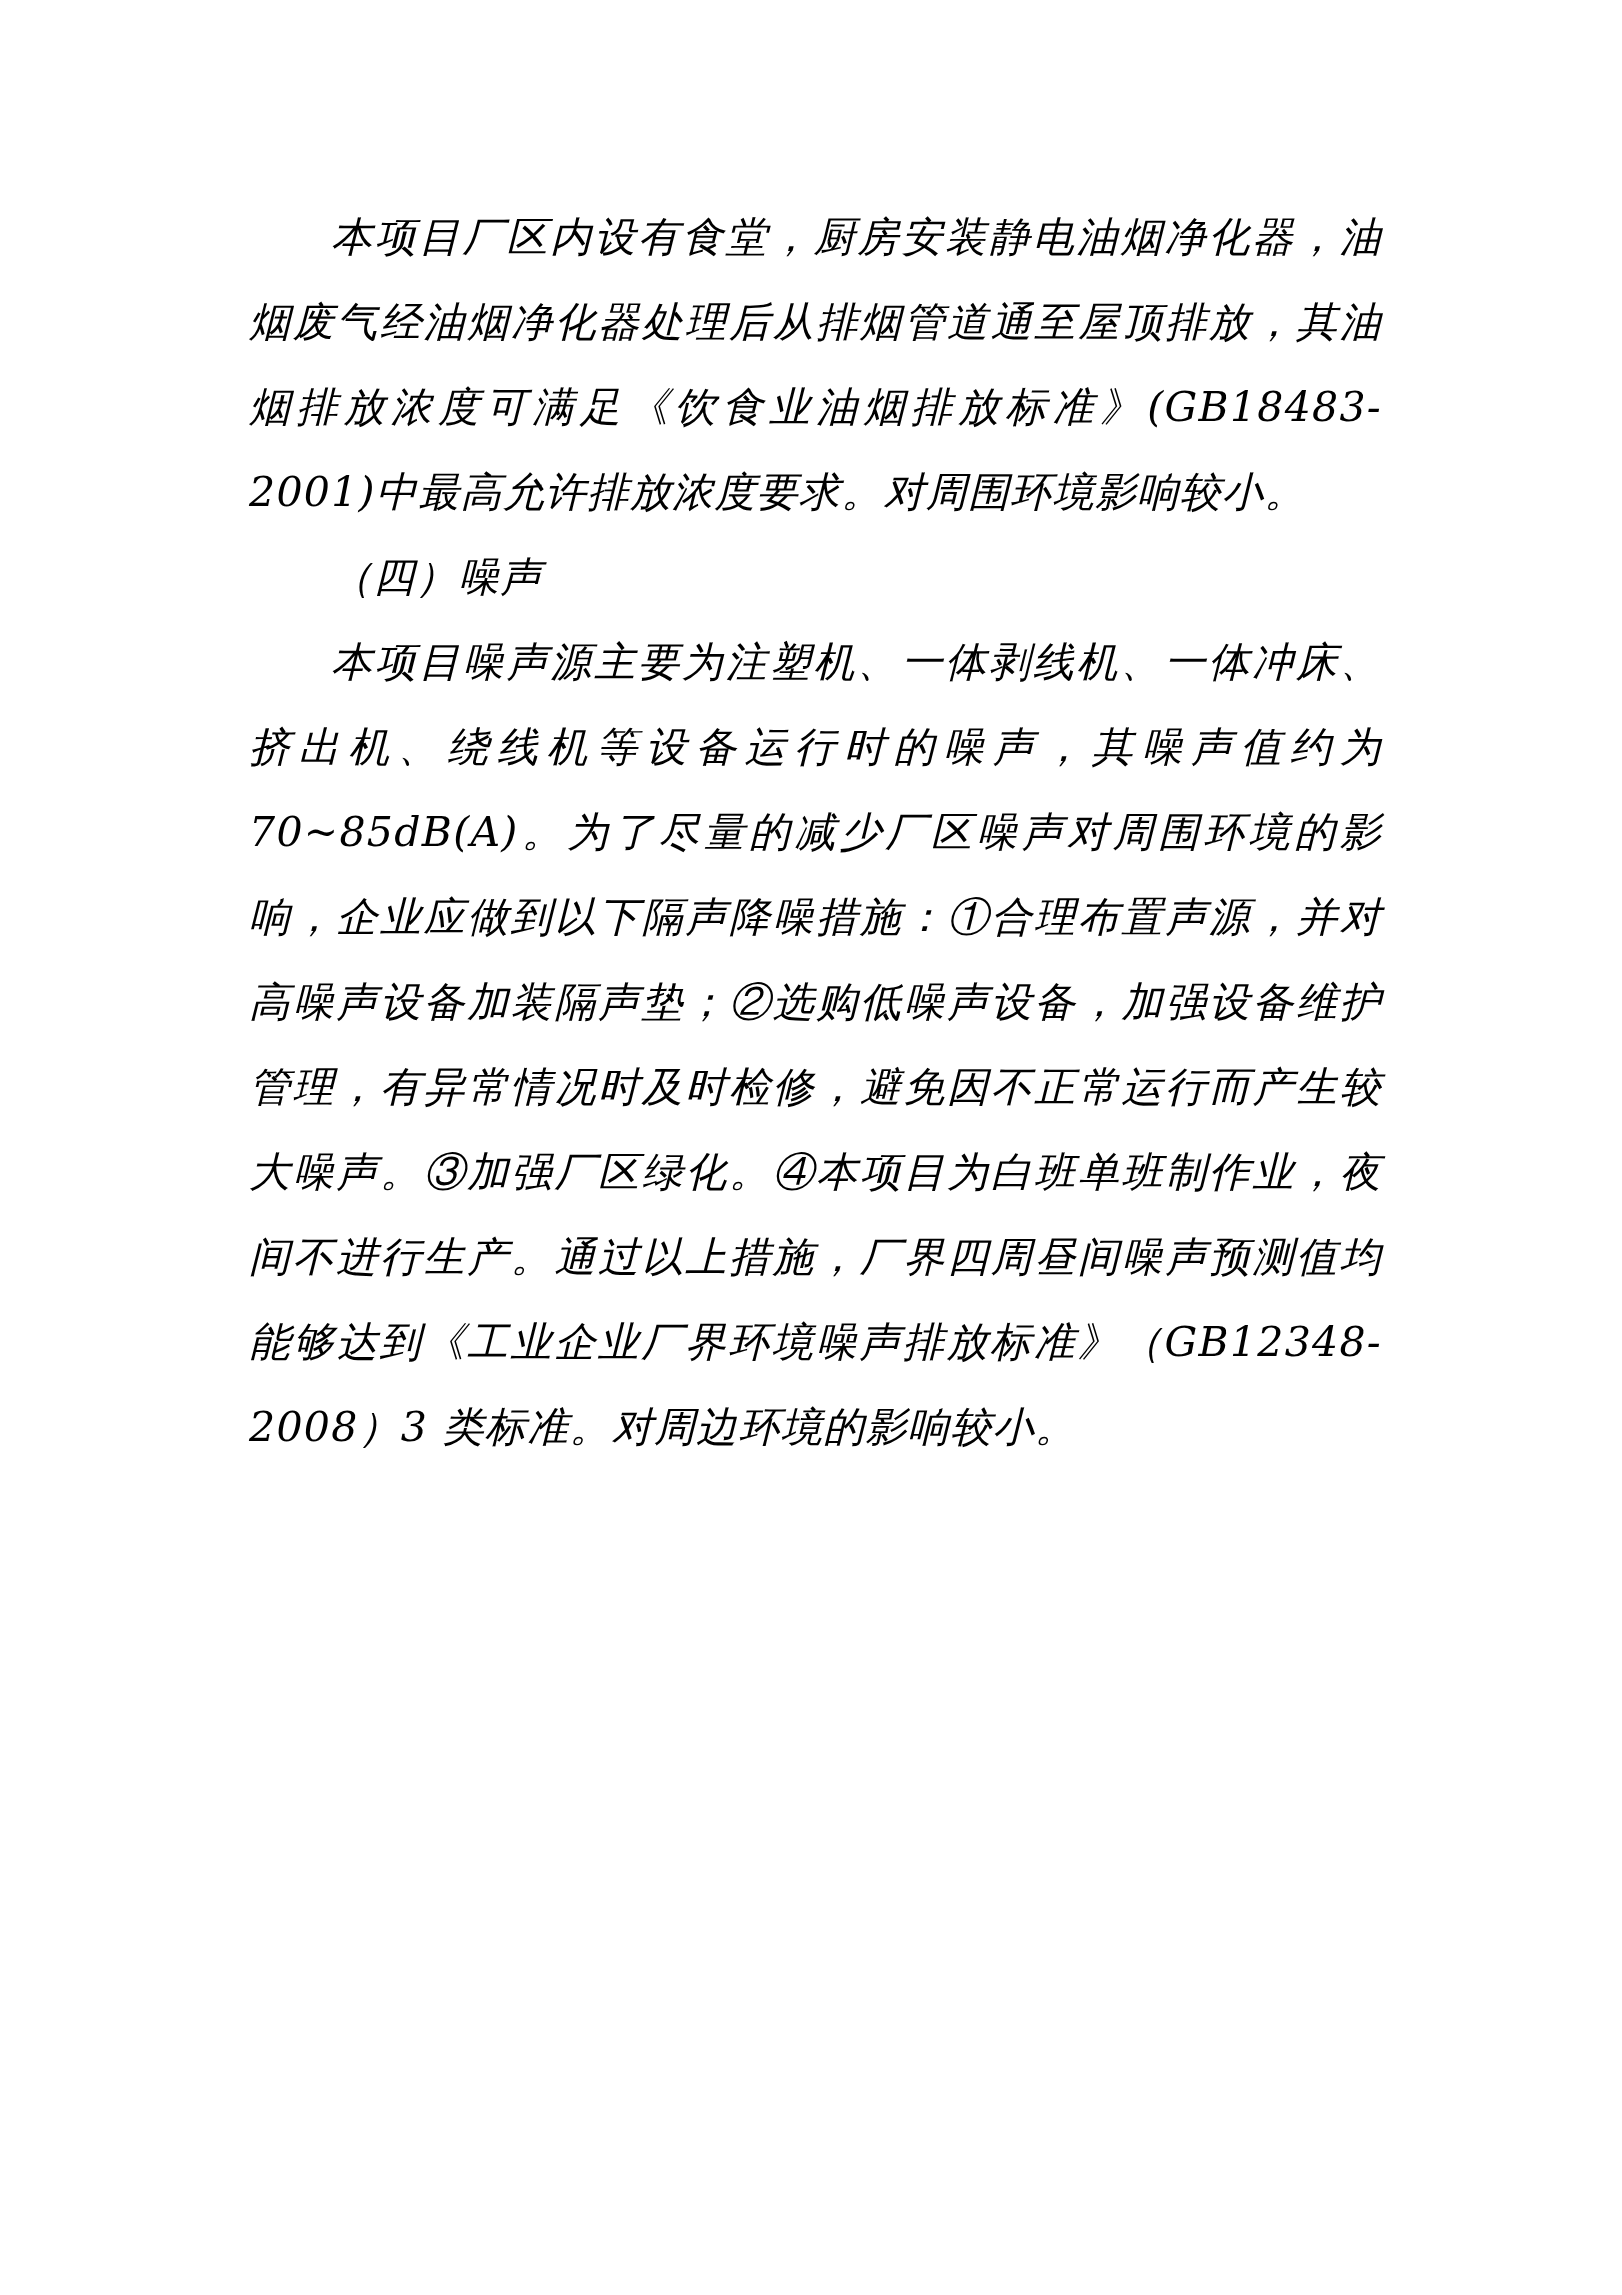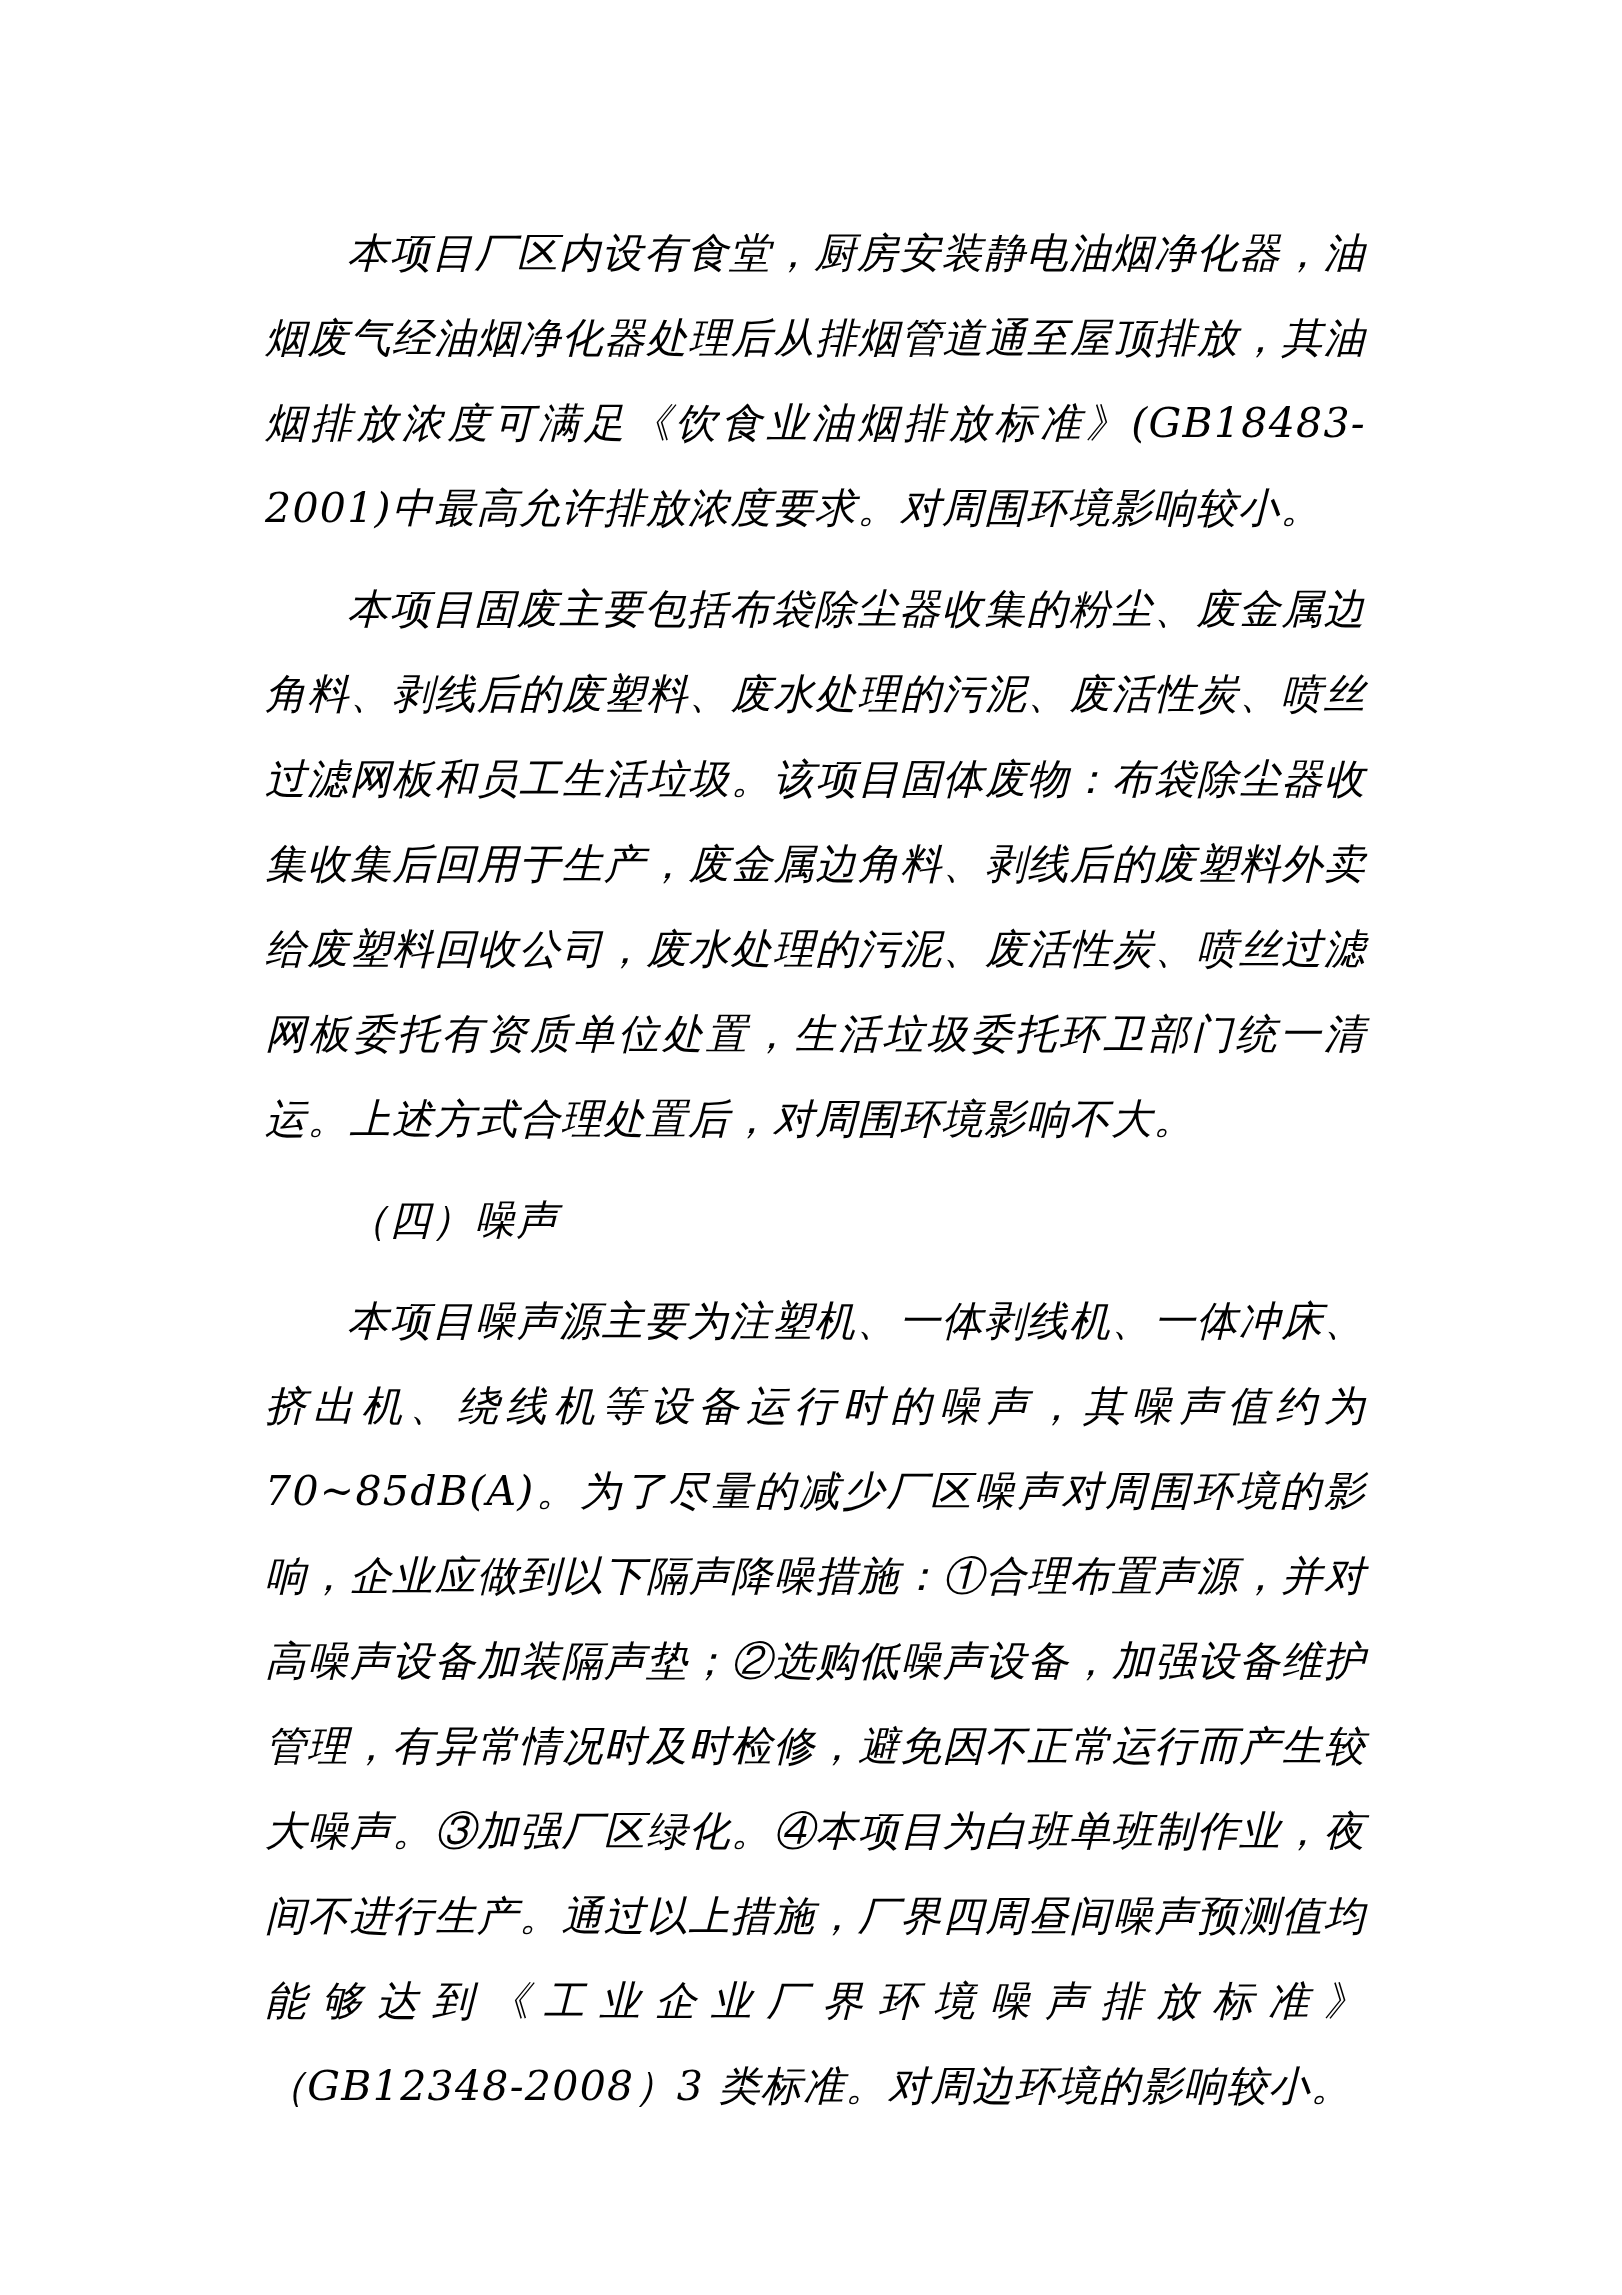--- a/index.html
+++ b/index.html
@@ -23,29 +23,28 @@
     font-family: "DejaVu Serif", "Liberation Serif", serif;
     
     font-style: italic;
     font-size: 41px;
     line-height: 85px;
     letter-spacing: 1.3px;
     text-align: justify;
     text-justify: inter-character;
   }
   .content p {
-    margin: 16px;
+    margin: 0;
     padding: 0;
     text-indent: 2em;
   }
 </style>
 </head>
 <body>
 
 <div class="page">
   <div class="content">
     <p>本项目厂区内设有食堂，厨房安装静电油烟净化器，油烟废气经油烟净化器处理后从排烟管道通至屋顶排放，其油烟排放浓度可满足《饮食业油烟排放标准》(GB18483-2001)中最高允许排放浓度要求。对周围环境影响较小。</p>
-    <p>本项目固废主要包括布袋除尘器收集的粉尘、废金属边角料、剥线后的废塑料、废水处理的污泥、废活性炭、喷丝过滤网板和员工生活垃圾。该项目固体废物：布袋除尘器收集收集后回用于生产，废金属边角料、剥线后的废塑料外卖给废塑料回收公司，废水处理的污泥、废活性炭、喷丝过滤网板委托有资质单位处置，生活垃圾委托环卫部门统一清运。上述方式合理处置后，对周围环境影响不大。</p>
     <p>（四）噪声</p>
     <p>本项目噪声源主要为注塑机、一体剥线机、一体冲床、挤出机、绕线机等设备运行时的噪声，其噪声值约为 70~85dB(A)。为了尽量的减少厂区噪声对周围环境的影响，企业应做到以下隔声降噪措施：①合理布置声源，并对高噪声设备加装隔声垫；②选购低噪声设备，加强设备维护管理，有异常情况时及时检修，避免因不正常运行而产生较大噪声。③加强厂区绿化。④本项目为白班单班制作业，夜间不进行生产。通过以上措施，厂界四周昼间噪声预测值均能够达到《工业企业厂界环境噪声排放标准》（GB12348-2008）3 类标准。对周边环境的影响较小。</p>
   </div>
 </div>
 
 
 </body></html>

